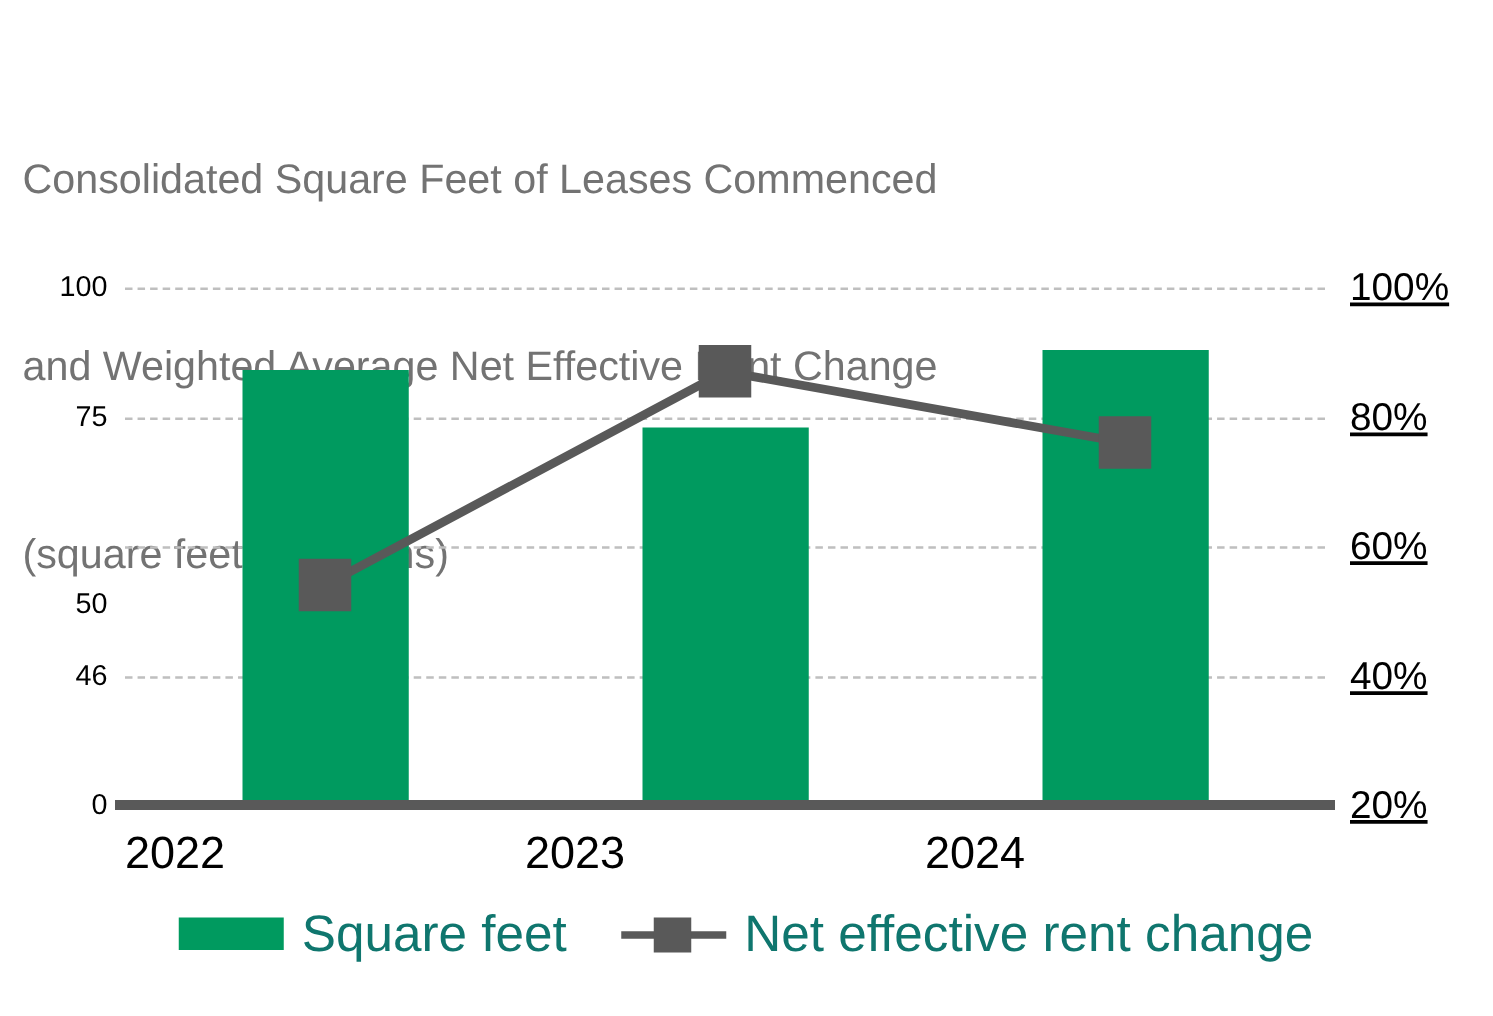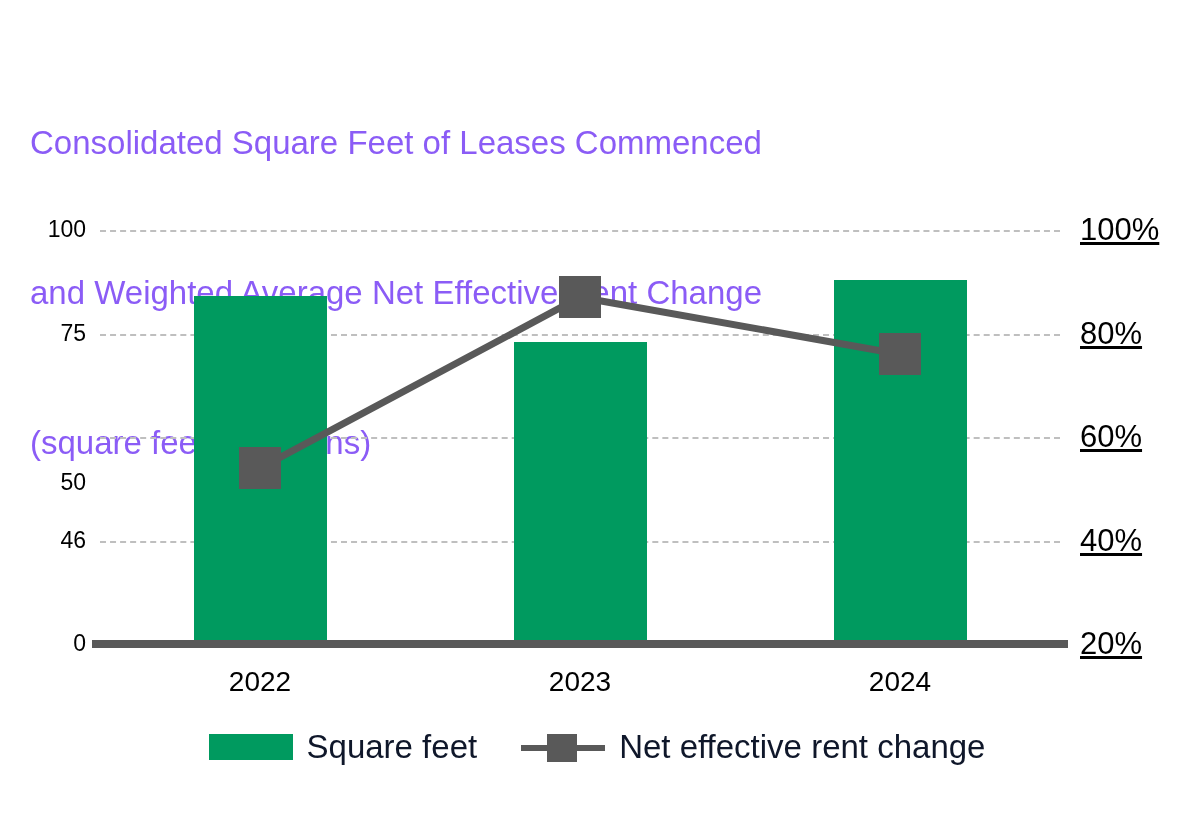--- a/index.html
+++ b/index.html
@@ -19,27 +19,27 @@
   #chart-root {
     position: absolute;
     left: 0; top: 0;
     width: 1194px;
     height: 813px;
   }
 
   
   #chart-title {
     position: absolute;
-    left: 30px;
+    left: 18px;
     top: 18px;
     width: 1000px;
     font-size: 33px;
     line-height: 50px;
     font-weight: normal;
-    color: #8b5cf6;
+    color: #737373;
     white-space: pre;
   }
   .title-line { display: block; }
 
   
   #plot-area {
     position: absolute;
     left: 100px;
     top: 230px;
     width: 960px;
@@ -120,22 +120,22 @@
   #x-labels {
     position: absolute;
     left: 100px;
     top: 662px;
     width: 960px;
     height: 46px;
   }
   #x-labels .xlabel {
     position: absolute;
     top: 0;
-    text-align: center;
-    font-size: 28px;
+    text-align: left;
+    font-size: 36px;
     line-height: 40px;
     color: #000000;
   }
 
   
   #legend {
     position: absolute;
     left: 0;
     top: 722px;
     width: 1194px;
@@ -167,23 +167,23 @@
     height: 6px;
   }
   .legend-swatch-line .lmark {
     position: absolute;
     left: 26px;
     top: 0;
     width: 30px;
     height: 28px;
   }
   .legend-label {
-    font-size: 33px;
+    font-size: 41px;
     line-height: 36px;
-    color: #0f172a;
+    color: #0f766e;
     white-space: nowrap;
   }
 </style>
 </head>
 <body style="background: rgb(255, 255, 255);">
 
 <div id="chart-root">
 
   <div id="chart-title">
     <span class="title-line">Consolidated Square Feet of Leases Commenced</span>

